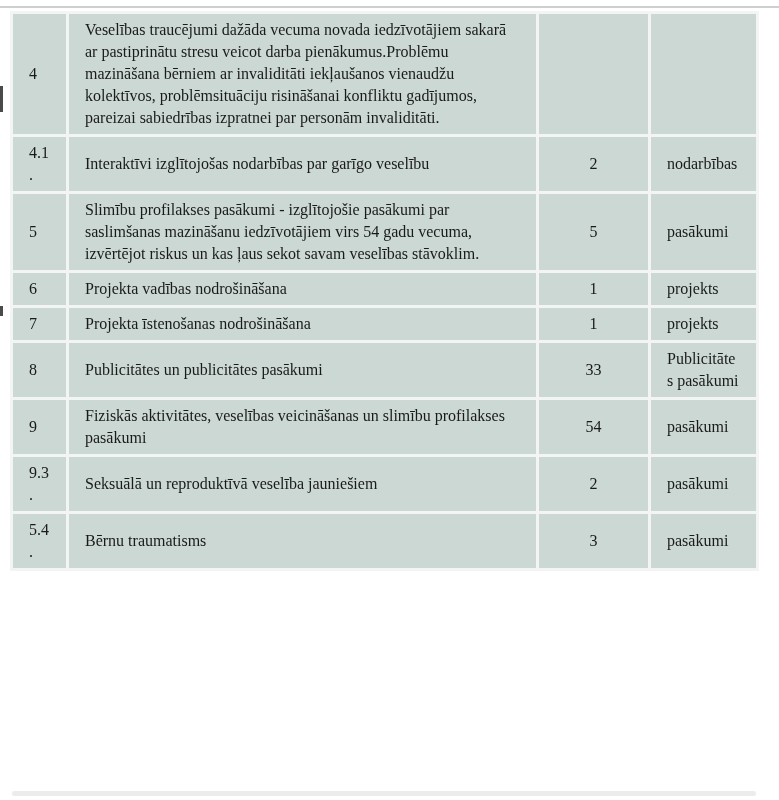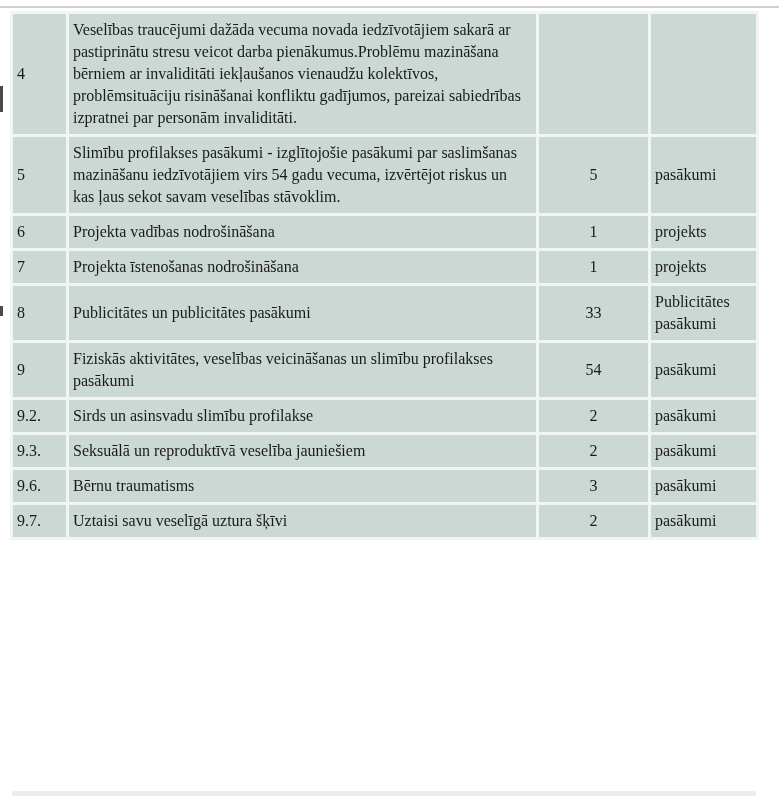--- a/index.html
+++ b/index.html
@@ -52,21 +52,21 @@
     border-collapse: separate;
     border-spacing: 3px;
     background: var(--gap-color, #f2f5f4);
   }
   table.activities td {
     background: var(--cell-bg, #ccd8d4);
     color: var(--text-color, #1a1a1a);
     font-size: 16px;
     line-height: 22px;
     vertical-align: middle;
-    padding: 5px 4px;
+    padding: 5px 16px;
     word-wrap: break-word;
   }
   td.nr   { padding-left: 11px; }
   td.desc { padding-left: 9px; padding-right: 10px; }
   td.qty  { text-align: center; }
   td.unit { padding-left: 9px; }
 
   col.c-nr   { width: 53px; }
   col.c-qty  { width: 109px; }
   col.c-unit { width: 105px; }
@@ -87,20 +87,26 @@
       <col class="c-unit">
     </colgroup>
     <tbody id="rows">
   <tr>
     <td class="nr">4</td>
     <td class="desc">Veselības traucējumi dažāda vecuma novada iedzīvotājiem sakarā ar pastiprinātu stresu veicot darba pienākumus.Problēmu mazināšana bērniem ar invaliditāti iekļaušanos vienaudžu kolektīvos, problēmsituāciju risināšanai konfliktu gadījumos, pareizai sabiedrības izpratnei par personām invaliditāti.</td>
     <td class="qty"></td>
     <td class="unit"></td>
   </tr>
 
+  <tr>
+    <td class="nr">4.1.</td>
+    <td class="desc">Interaktīvi izglītojošas nodarbības par garīgo veselību</td>
+    <td class="qty">2</td>
+    <td class="unit">nodarbības</td>
+  </tr>
 
 
   <tr>
     <td class="nr">5</td>
     <td class="desc">Slimību profilakses pasākumi - izglītojošie pasākumi par saslimšanas mazināšanu iedzīvotājiem virs 54 gadu vecuma, izvērtējot riskus un kas ļaus sekot savam veselības stāvoklim.</td>
     <td class="qty">5</td>
     <td class="unit">pasākumi</td>
   </tr>
 
   <tr>
@@ -125,46 +131,34 @@
   </tr>
 
   <tr>
     <td class="nr">9</td>
     <td class="desc">Fiziskās aktivitātes, veselības veicināšanas un slimību profilakses pasākumi</td>
     <td class="qty">54</td>
     <td class="unit">pasākumi</td>
   </tr>
 
 
-  <tr>
-    <td class="nr">9.2.</td>
-    <td class="desc">Sirds un asinsvadu slimību profilakse</td>
-    <td class="qty">2</td>
-    <td class="unit">pasākumi</td>
-  </tr>
 
   <tr>
     <td class="nr">9.3.</td>
     <td class="desc">Seksuālā un reproduktīvā veselība jauniešiem</td>
     <td class="qty">2</td>
     <td class="unit">pasākumi</td>
   </tr>
 
 
 
   <tr>
-    <td class="nr">9.6.</td>
+    <td class="nr">5.4.</td>
     <td class="desc">Bērnu traumatisms</td>
     <td class="qty">3</td>
     <td class="unit">pasākumi</td>
   </tr>
 
-  <tr>
-    <td class="nr">9.7.</td>
-    <td class="desc">Uztaisi savu veselīgā uztura šķīvi</td>
-    <td class="qty">2</td>
-    <td class="unit">pasākumi</td>
-  </tr>
 </tbody>
   </table>
 
   <div class="bottom-smudge"></div>
 </div>
 
 </body></html>

